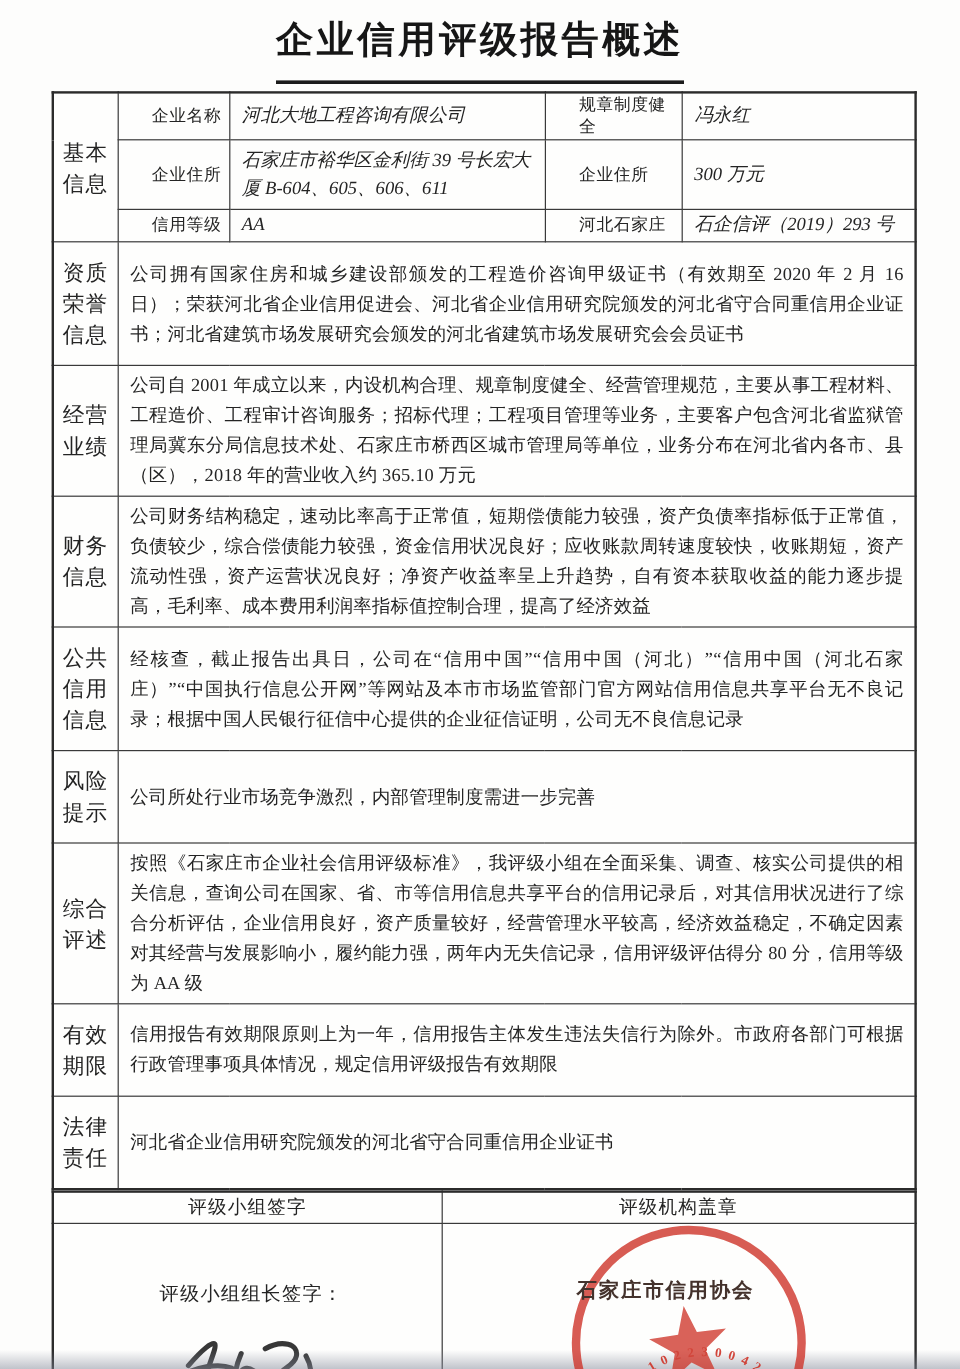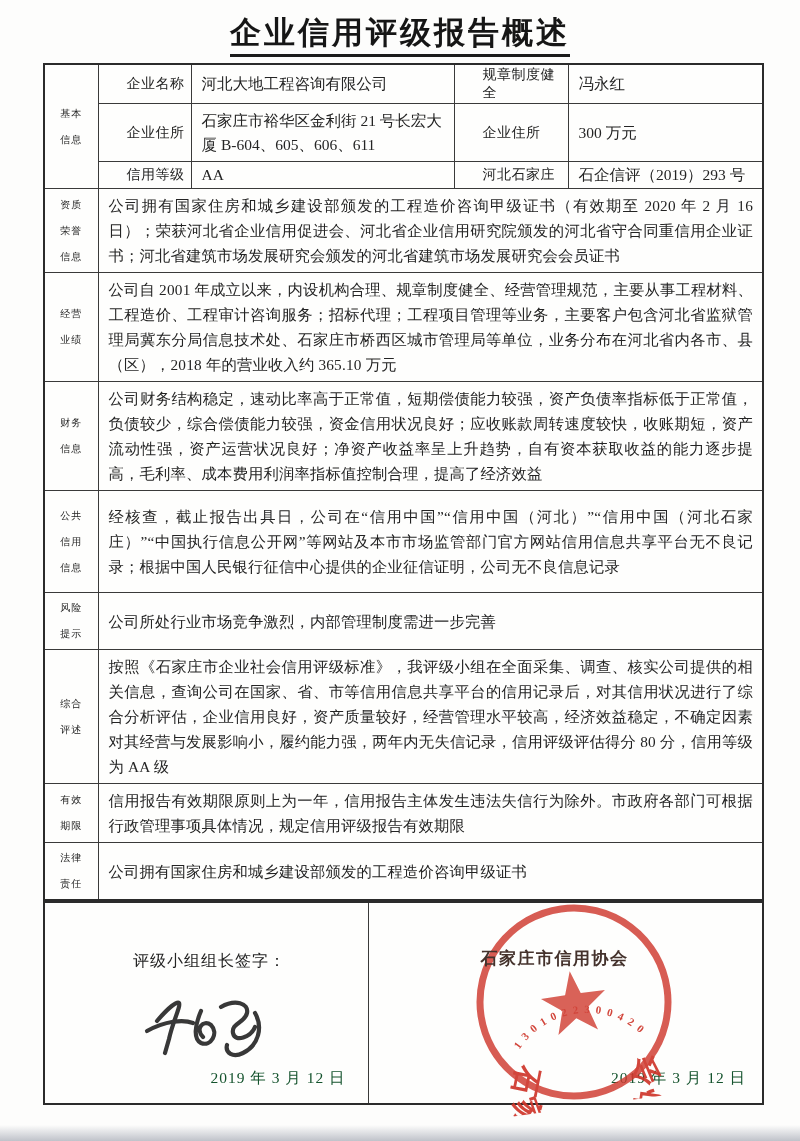--- a/index.html
+++ b/index.html
@@ -17,21 +17,21 @@
   }
   .title-wrap{ text-align:center; padding-top:14px; }
   .title{
     display:inline-block;
     margin:0;
     font-size:31px;
     font-weight:700;
     letter-spacing:3px;
     color:#161616;
     border-bottom:3px solid #1b1b1b;
-    padding-bottom:1px;
+    padding-bottom:14px;
     line-height:1.25;
   }
   table{
     border-collapse:collapse;
     table-layout:fixed;
     margin-left:43px;
     width:719px;
     background:#fefefd;
   }
   table.main{ margin-top:6px; }
@@ -40,34 +40,35 @@
     font-size:15px;
     color:#242424;
     vertical-align:middle;
     box-sizing:border-box;
   }
   table.main, table.sig{ border:2px solid #2b2b2b; }
   .rowhead{
     text-align:center;
     white-space:pre-line;
     line-height:26px;
-    font-size:10px;
+    font-size:18px;
     letter-spacing:1px;
-    padding:2px 0;
+    padding:12px 0;
   }
   .lbl{
     padding-left:28px;
     letter-spacing:0.5px;
     font-size:14px;
   }
   .val{
     padding-left:10px;
     padding-right:6px;
     line-height:24px;
     font-size:15.5px;
+    font-style:italic;
   }
   .body-cell{
     padding:4px 9px 4px 10px;
     line-height:25px;
     text-align:justify;
     letter-spacing:0.2px;
     font-size:15.3px;
     vertical-align:middle;
   }
   
@@ -144,21 +145,21 @@
         <tr style="height:40px">
       <td class="rowhead" rowspan="3">基本
 信息</td>
       <td class="lbl">企业名称</td>
       <td class="val">河北大地工程咨询有限公司</td>
       <td class="lbl">规章制度健全</td>
       <td class="val">冯永红</td>
     </tr>
     <tr style="height:58px">
       <td class="lbl">企业住所</td>
-      <td class="val">石家庄市裕华区金利街 21 号长宏大厦 B-604、605、606、611</td>
+      <td class="val">石家庄市裕华区金利街 39 号长宏大厦 B-604、605、606、611</td>
       <td class="lbl">企业住所</td>
       <td class="val">300 万元</td>
     </tr>
     <tr style="height:24px">
       <td class="lbl">信用等级</td>
       <td class="val">AA</td>
       <td class="lbl">河北石家庄</td>
       <td class="val">石企信评（2019）293 号</td>
     </tr>
 
@@ -195,31 +196,35 @@
       <td class="body-cell" colspan="4">按照《石家庄市企业社会信用评级标准》，我评级小组在全面采集、调查、核实公司提供的相关信息，查询公司在国家、省、市等信用信息共享平台的信用记录后，对其信用状况进行了综合分析评估，企业信用良好，资产质量较好，经营管理水平较高，经济效益稳定，不确定因素对其经营与发展影响小，履约能力强，两年内无失信记录，信用评级评估得分 80 分，信用等级为 AA 级</td>
     </tr>
     <tr style="height:57px">
       <td class="rowhead">有效
 期限</td>
       <td class="body-cell" colspan="4">信用报告有效期限原则上为一年，信用报告主体发生违法失信行为除外。市政府各部门可根据行政管理事项具体情况，规定信用评级报告有效期限</td>
     </tr>
     <tr style="height:57px">
       <td class="rowhead">法律
 责任</td>
-      <td class="body-cell" colspan="4">公司拥有国家住房和城乡建设部颁发的工程造价咨询甲级证书</td>
+      <td class="body-cell" colspan="4">河北省企业信用研究院颁发的河北省守合同重信用企业证书</td>
     </tr>
   </tbody>
     </table>
 
   <table class="sig">
     <colgroup>
         <col style="width:324px">
         <col style="width:395px">
       </colgroup>
     <tbody>
+        <tr class="sig-head">
+      <td>评级小组签字</td>
+      <td>评级机构盖章</td>
+    </tr>
     <tr class="sig-body">
       <td>
         <div class="leader-label">评级小组组长签字：</div>
         <svg class="handwriting" width="130" height="80" viewBox="0 0 130 80">
           <g fill="none" stroke="#1d1d1d" stroke-width="4.2" stroke-linecap="round" stroke-linejoin="round">
             <path d="M14,34 C26,20 34,14 36,16 C38,19 30,34 26,52 L22,66"></path>
             <path d="M4,44 C22,34 40,32 50,36"></path>
             <path d="M58,24 C52,38 50,52 58,56 C68,60 76,46 68,38 C60,32 52,42 60,50"></path>
             <path d="M78,20 C92,12 106,16 104,26 C102,36 88,36 90,46 C92,56 108,50 112,40"></path>
             <path d="M112,26 C120,40 116,58 100,66 C90,71 82,66 84,58"></path>

